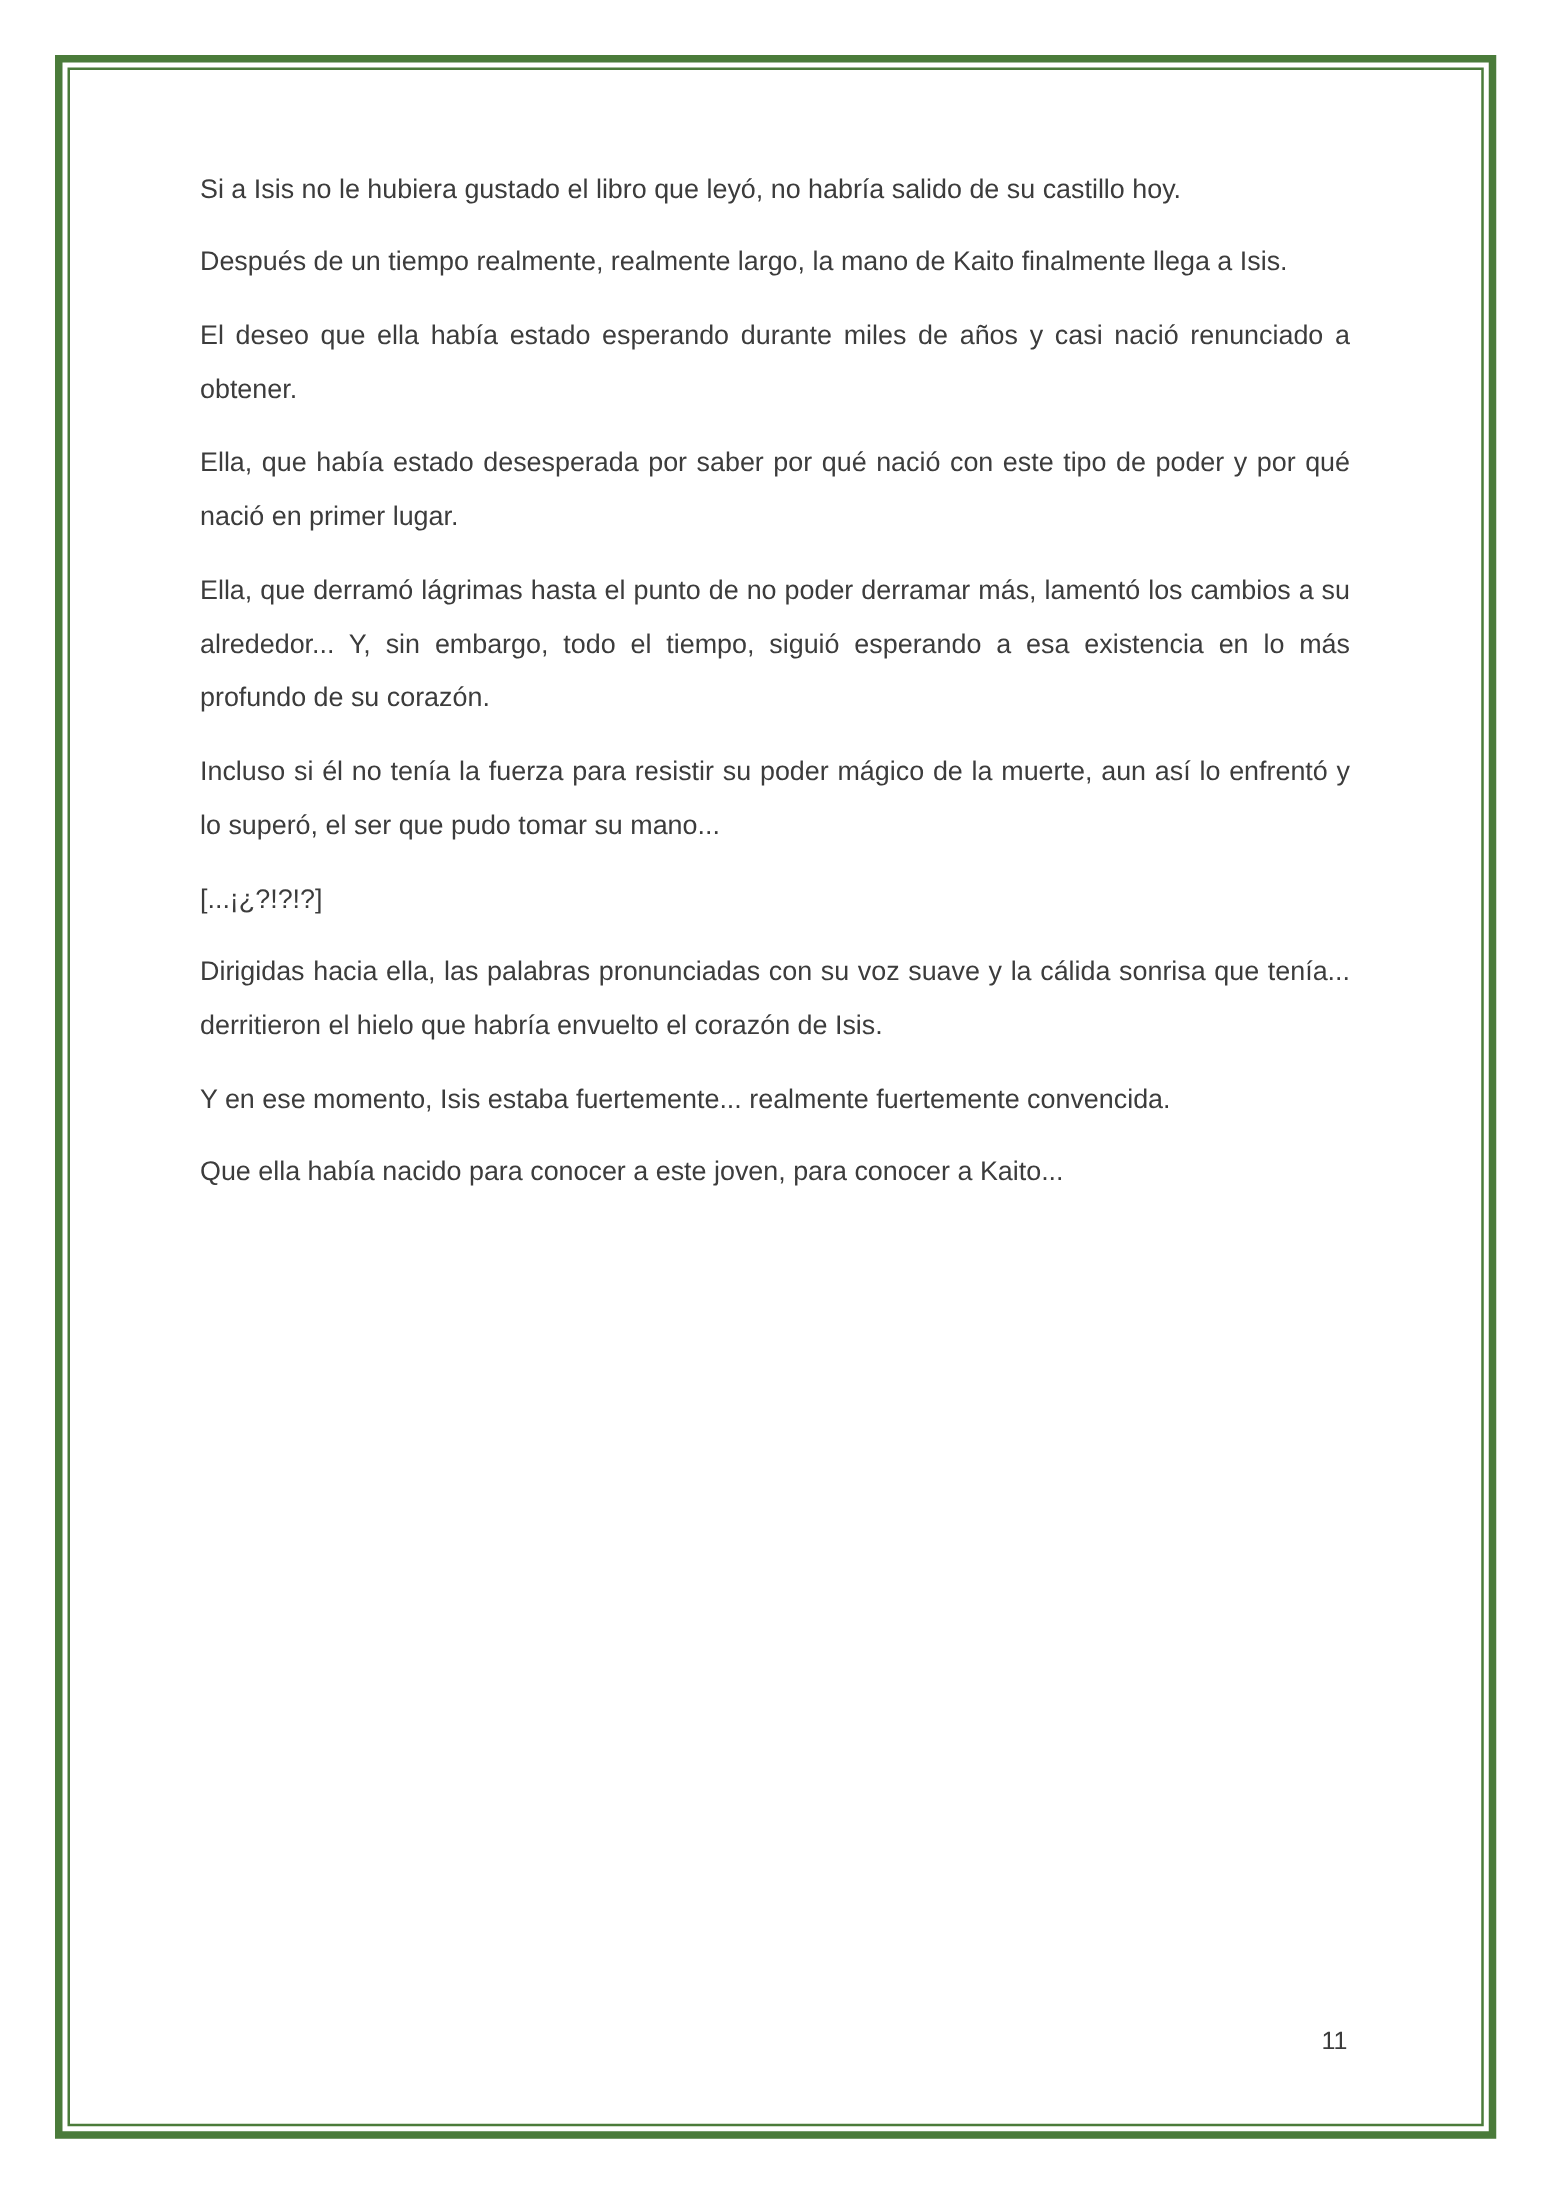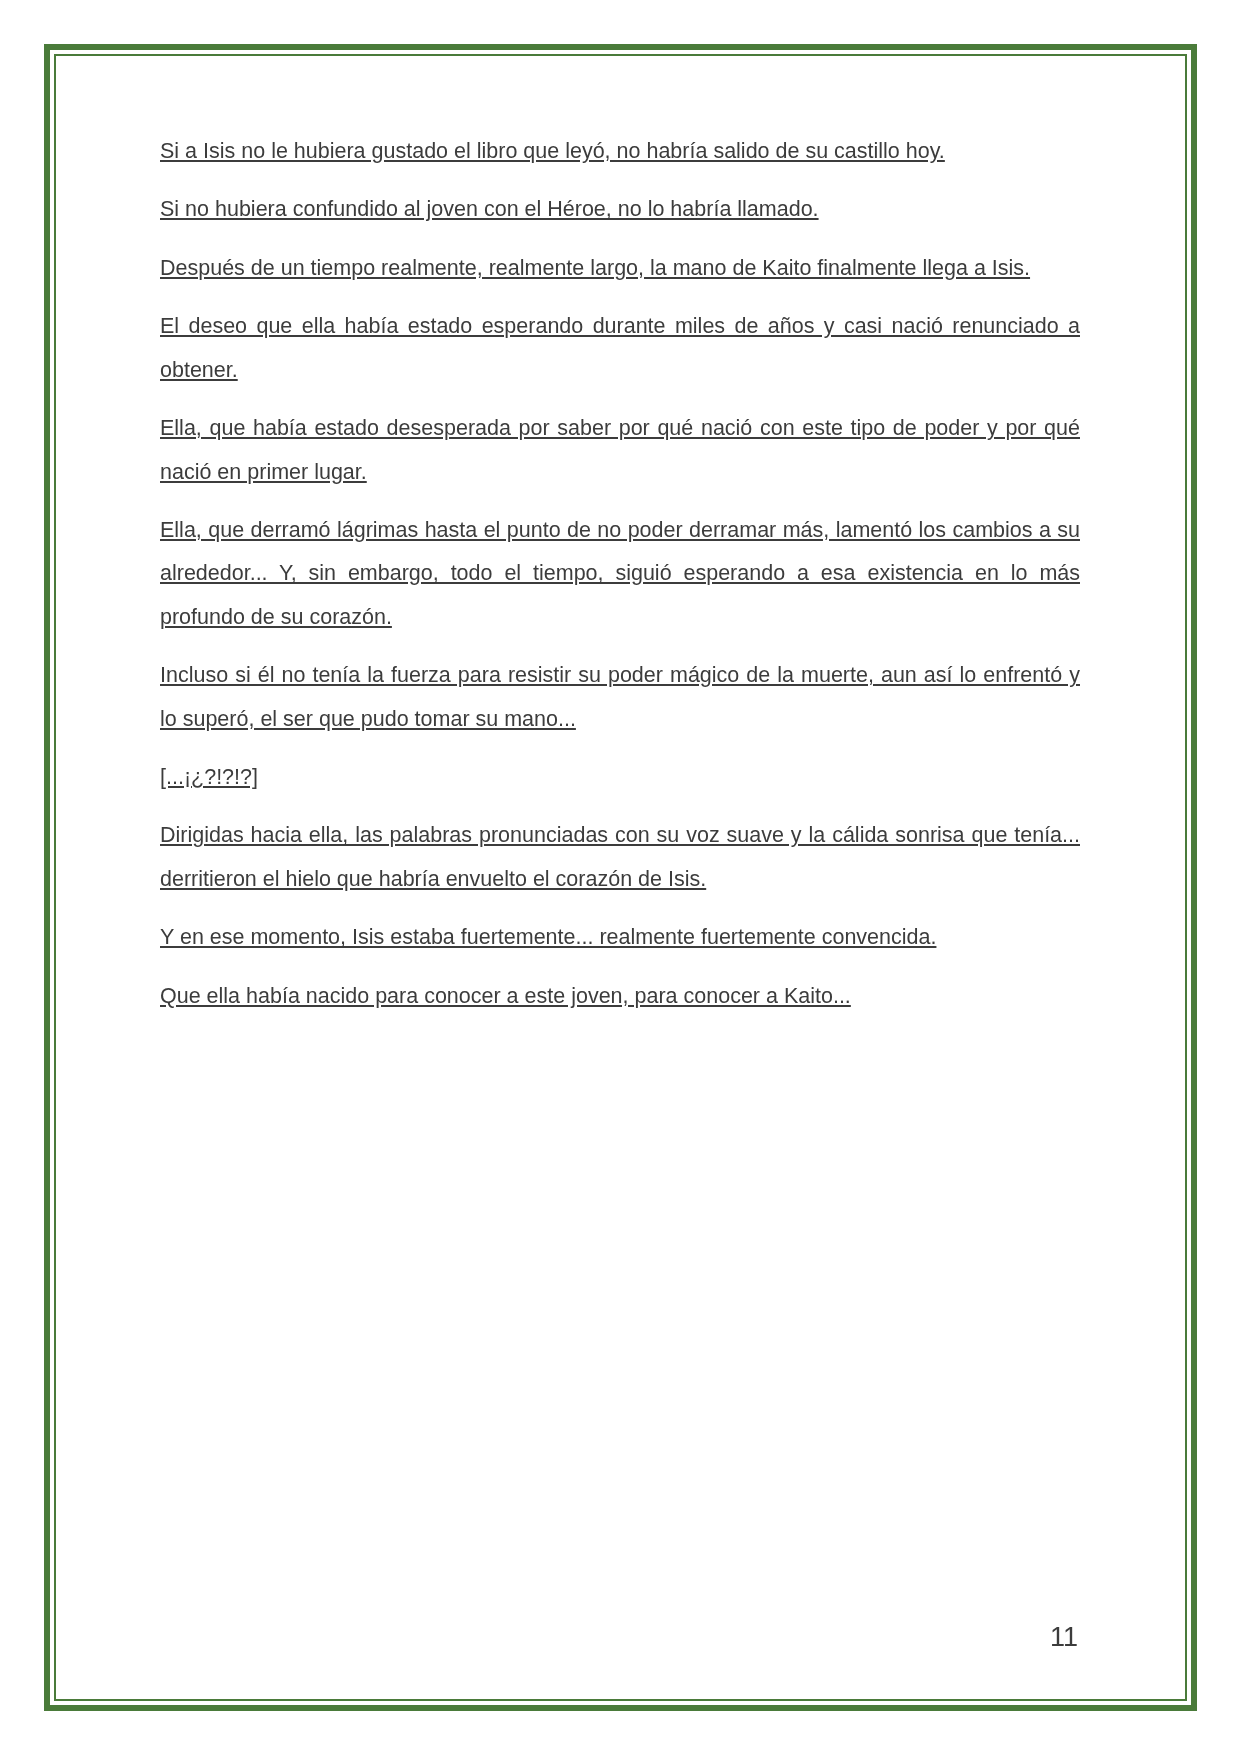--- a/index.html
+++ b/index.html
@@ -31,51 +31,49 @@
   .frame-inner{
     position:absolute;
     inset:4px;
     border:2px solid var(--green);
   }
   .content{
     position:absolute;
     top:130px;
     left:160px;
     width:920px;
-    text-decoration:underline;
   }
   .para{
     margin:0 0 15px 0;
     font-size:21.5px;
     line-height:2.02;
     text-align:justify;
     text-justify:inter-word;
     color:var(--text);
   }
   .para:last-child{
     margin-bottom:0;
   }
   .page-number{
     position:absolute;
     top:1622px;
     right:163px;
-    font-size:27px;
+    font-size:20px;
     color:var(--text);
   }
 </style>
 </head>
 <body>
 
 <div class="frame">
   <div class="frame-inner"></div>
 </div>
 
 <main class="content">
   <p class="para">Si a Isis no le hubiera gustado el libro que leyó, no habría salido de su castillo hoy.</p>
-  <p class="para">Si no hubiera confundido al joven con el Héroe, no lo habría llamado.</p>
   <p class="para">Después de un tiempo realmente, realmente largo, la mano de Kaito finalmente llega a Isis.</p>
   <p class="para">El deseo que ella había estado esperando durante miles de años y casi nació renunciado a obtener.</p>
   <p class="para">Ella, que había estado desesperada por saber por qué nació con este tipo de poder y por qué nació en primer lugar.</p>
   <p class="para">Ella, que derramó lágrimas hasta el punto de no poder derramar más, lamentó los cambios a su alrededor... Y, sin embargo, todo el tiempo, siguió esperando a esa existencia en lo más profundo de su corazón.</p>
   <p class="para">Incluso si él no tenía la fuerza para resistir su poder mágico de la muerte, aun así lo enfrentó y lo superó, el ser que pudo tomar su mano...</p>
   <p class="para">[...¡¿?!?!?]</p>
   <p class="para">Dirigidas hacia ella, las palabras pronunciadas con su voz suave y la cálida sonrisa que tenía... derritieron el hielo que habría envuelto el corazón de Isis.</p>
   <p class="para">Y en ese momento, Isis estaba fuertemente... realmente fuertemente convencida.</p>
   <p class="para">Que ella había nacido para conocer a este joven, para conocer a Kaito...</p>
 </main>

